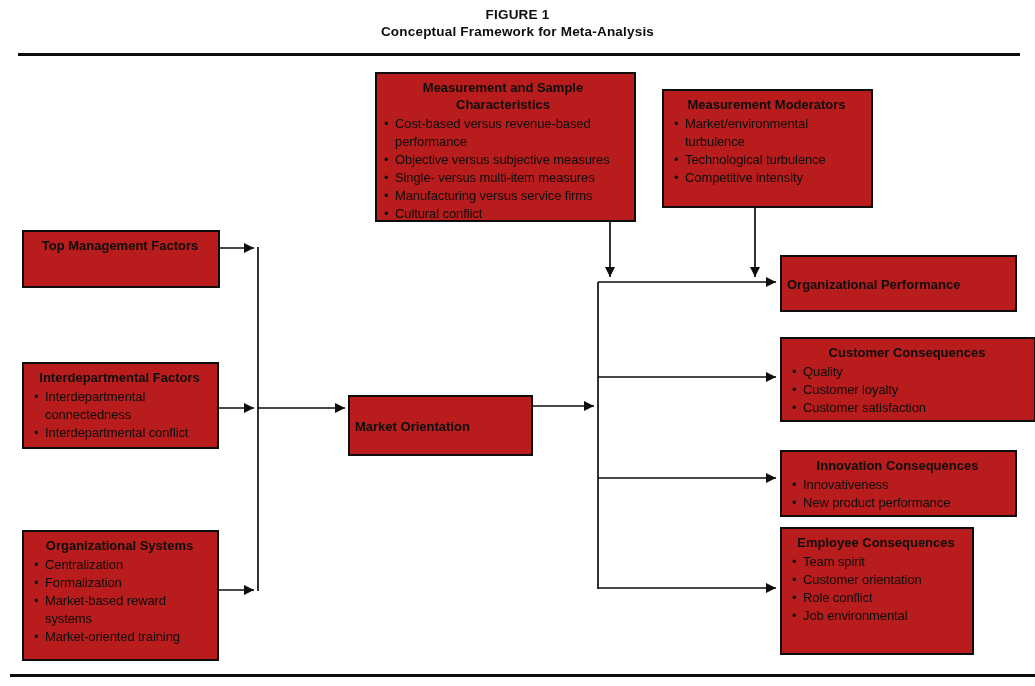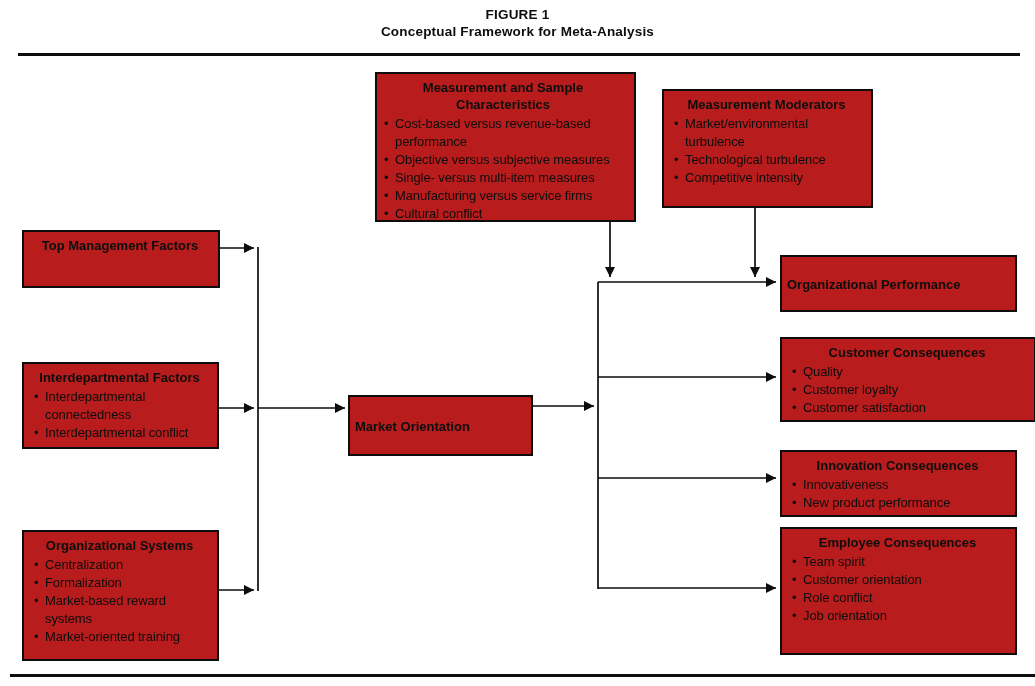--- a/index.html
+++ b/index.html
@@ -63,21 +63,21 @@
   
   #box-measurement   { left: 375px; top: 72px;  width: 261px; height: 150px; }
   #box-moderators    { left: 662px; top: 89px;  width: 211px; height: 119px; padding-left: 8px; }
   #box-top-mgmt      { left: 22px;  top: 230px; width: 198px; height: 58px;  padding-left: 8px; }
   #box-interdept     { left: 22px;  top: 362px; width: 197px; height: 87px;  padding-left: 8px; }
   #box-org-systems   { left: 22px;  top: 530px; width: 197px; height: 131px; padding-left: 8px; }
   #box-market-orient { left: 348px; top: 375px; width: 185px; height: 61px; margin-top: 20px; }
   #box-org-perf      { left: 780px; top: 255px; width: 237px; height: 57px; }
   #box-customer      { left: 780px; top: 337px; width: 256px; height: 85px;  padding-left: 8px; }
   #box-innovation    { left: 780px; top: 450px; width: 237px; height: 67px;  padding-left: 8px; }
-  #box-employee      { left: 780px; top: 527px; width: 237px; height: 128px; padding-left: 8px; }
+  #box-employee      { left: 780px; top: 527px; width: 194px; height: 128px; padding-left: 8px; }
 
   #arrow-layer { position: absolute; left: 0; top: 0; width: 1035px; height: 686px; }
   #arrow-layer line { stroke: #0d0d0d; stroke-width: 1.7; }
 </style>
 </head>
 <body>
 
 <div id="canvas">
 
   <div class="fig-head">
@@ -162,16 +162,16 @@
     <div class="box-title">Innovation Consequences</div>
     <div class="item">Innovativeness</div>
     <div class="item">New product performance</div>
   </div>
 
   <div class="box" id="box-employee">
     <div class="box-title">Employee Consequences</div>
     <div class="item">Team spirit</div>
     <div class="item">Customer orientation</div>
     <div class="item">Role conflict</div>
-    <div class="item">Job orientation</div>
+    <div class="item">Job environmental</div>
   </div>
 
 </div>
 
 </body></html>

